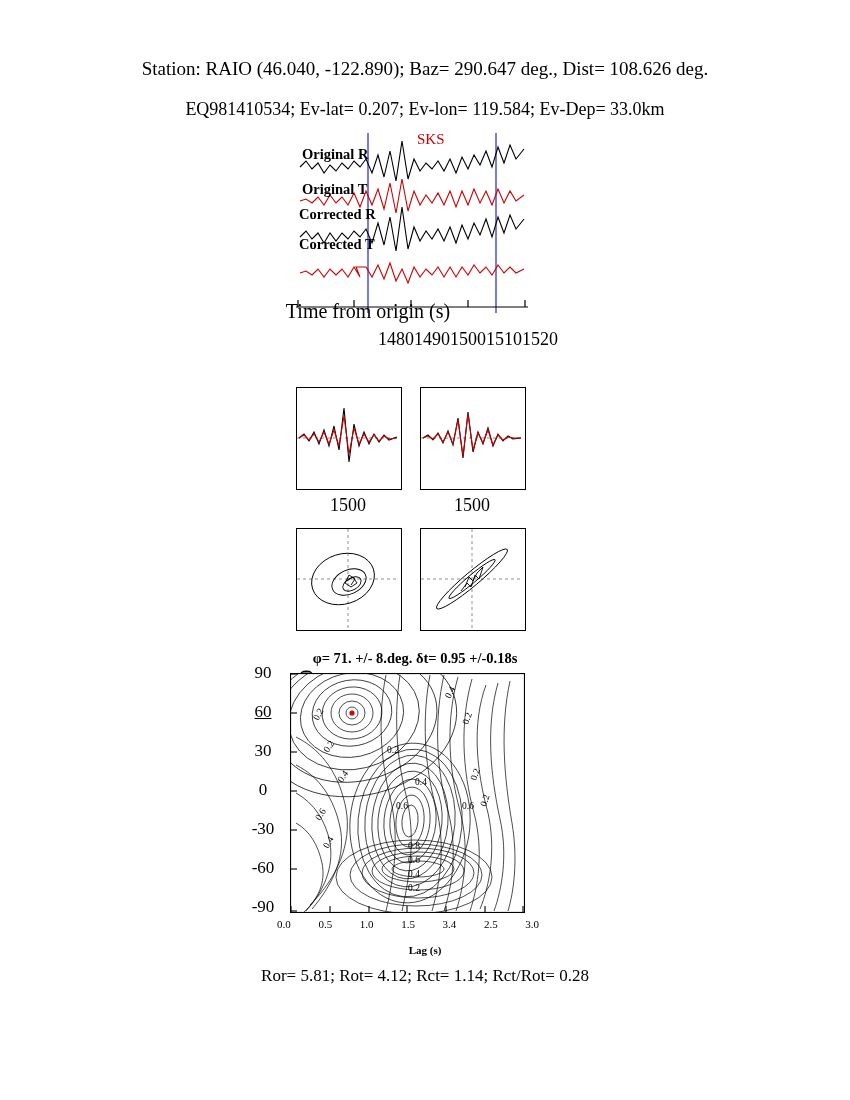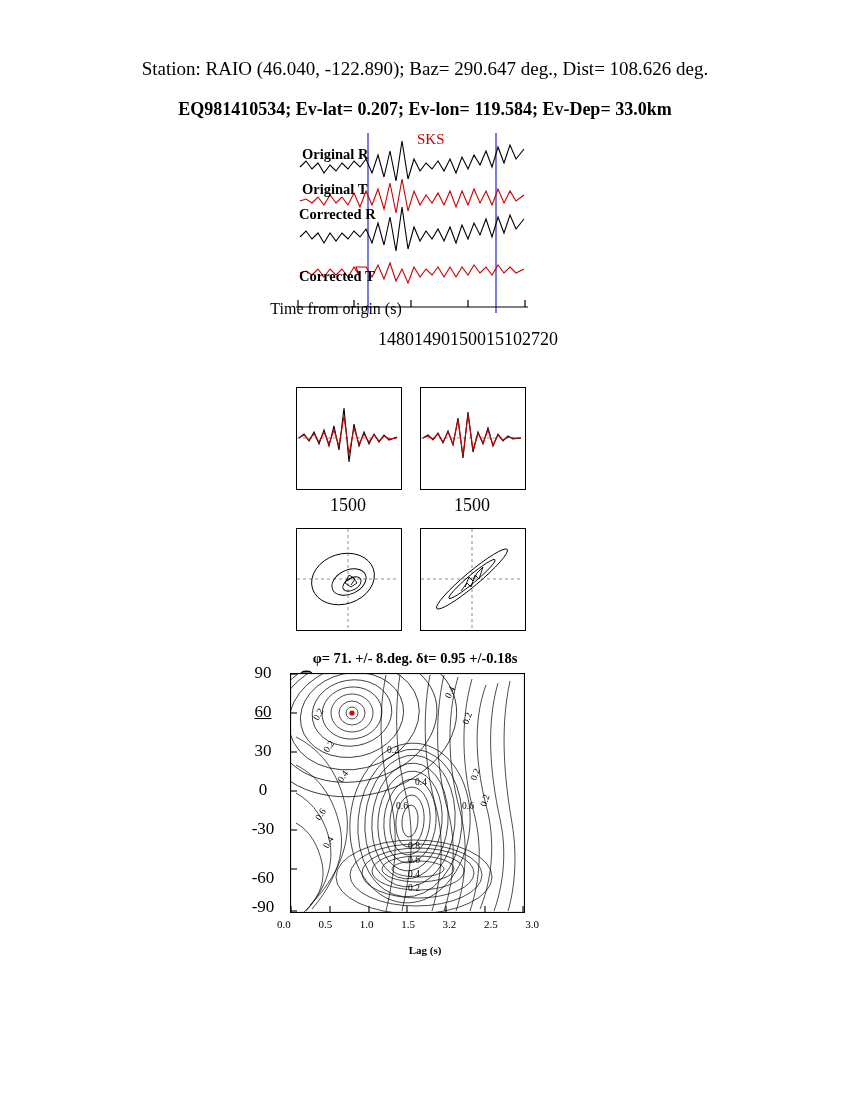--- a/index.html
+++ b/index.html
@@ -27,54 +27,55 @@
     font-family: "Liberation Serif", serif;
   }
   #title-station {
     top: 58px;
     font-size: 19px;
     font-weight: normal;
   }
   #title-event {
     top: 99px;
     font-size: 18px;
-    font-weight: bold;
+    font-weight: normal;
   }
   
   #wave-panel {
     position: absolute;
     left: 296px;
     top: 133px;
     width: 232px;
     height: 180px;
   }
   #wave-panel svg { display: block; }
   .wf-label {
     position: absolute;
     font-size: 14.5px;
     font-weight: bold;
     font-family: "Liberation Serif", serif;
     white-space: nowrap;
   }
   #lbl-orig-r { left: 302px; top: 146px; }
   #lbl-orig-t { left: 302px; top: 181px; }
   #lbl-corr-r { left: 299px; top: 206px; }
-  #lbl-corr-t { left: 299px; top: 236px; margin-top: 32px; }
+  #lbl-corr-t { left: 299px; top: 236px; }
   #lbl-sks {
     left: 417px; top: 131px;
     color: #cc0000;
     font-weight: normal;
     font-size: 15px;
   }
   #axis-time-label {
     position: absolute;
     left: 0; top: 300px;
     width: 672px;
     text-align: center;
-    font-size: 16px;
+    font-size: 20px;
+    padding-left: 32px;
   }
   #axis-time-ticks {
     position: absolute;
     left: 268px;
     top: 329px;
     width: 290px;
     display: flex;
     justify-content: flex-end;
     font-size: 18px;
   }
@@ -203,21 +204,21 @@
   <div class="wf-label" id="lbl-corr-t">Corrected T</div>
   <div class="wf-label" id="lbl-sks">SKS</div>
 
   <div id="axis-time-label">Time from origin (s)</div>
 
   <div id="axis-time-ticks">
     <span>1480</span>
     <span>1490</span>
     <span>1500</span>
     <span>1510</span>
-    <span>2720</span>
+    <span>1520</span>
   </div>
 
   <div class="box" id="box-wave-left">
     <svg width="102" height="99" viewBox="0 0 102 99">
       <line x1="0" y1="50" x2="102" y2="50" stroke="#444" stroke-width="0.6" stroke-dasharray="3,3"></line>
       <polyline fill="none" stroke="#000" stroke-width="1.1" points="2,50 7,46 12,53 17,44 22,56 27,42 32,58 37,38 42,62 47,20 52,74 57,36 62,58 67,44 72,56 77,46 82,54 87,47 92,52 100,49"></polyline>
       <polyline fill="none" stroke="#cc0000" stroke-width="1.1" points="2,50 7,47 12,52 17,46 22,54 27,44 32,56 37,42 42,58 47,28 52,66 57,40 62,56 67,46 72,54 77,47 82,53 87,48 92,51 100,50"></polyline>
     </svg>
   </div>
 
@@ -256,21 +257,21 @@
   <div id="contour-title">φ=  71. +/-  8.deg.  δt=  0.95 +/-0.18s</div>
 
   <div id="ylabel-azimuth">Azimuth (degrees)</div>
 
   <div id="ytick-wrap">
     <div class="ytick" style="top:-10px;">90</div>
     <div class="ytick" style="top:29px;text-decoration:underline;">60</div>
     <div class="ytick" style="top:68px;">30</div>
     <div class="ytick" style="top:107px;">0</div>
     <div class="ytick" style="top:146px;">-30</div>
-    <div class="ytick" style="top:185px;margin-top:10px;">-60</div>
+    <div class="ytick" style="top:185px;">-60</div>
     <div class="ytick" style="top:224px;">-90</div>
   </div>
 
   <div id="contour-panel">
     <svg width="235" height="240" viewBox="0 0 235 240">
       <rect x="0.5" y="0.5" width="234" height="239" fill="#ffffff" stroke="#000" stroke-width="1.2"></rect>
 
       <g fill="none" stroke="#000" stroke-width="0.7">
 
         <ellipse cx="62" cy="40" rx="6" ry="6"></ellipse>
@@ -356,21 +357,22 @@
         <line x1="233" y1="240" x2="233" y2="233"></line>
       </g>
     </svg>
   </div>
 
   <div id="xtick-wrap">
     <span>0.0</span>
     <span>0.5</span>
     <span>1.0</span>
     <span>1.5</span>
-    <span>3.2</span>
+    <span>3.4</span>
     <span>2.5</span>
     <span>3.0</span>
   </div>
 
   <div id="xlabel-lag">Lag (s)</div>
 
+  <div id="footer-stats">Ror= 5.81; Rot= 4.12; Rct= 1.14; Rct/Rot= 0.28</div>
 
 </div>
 
 </body></html>

